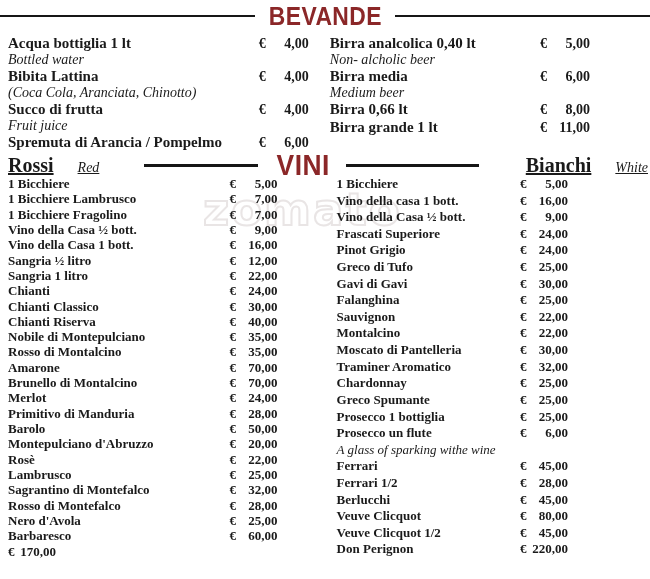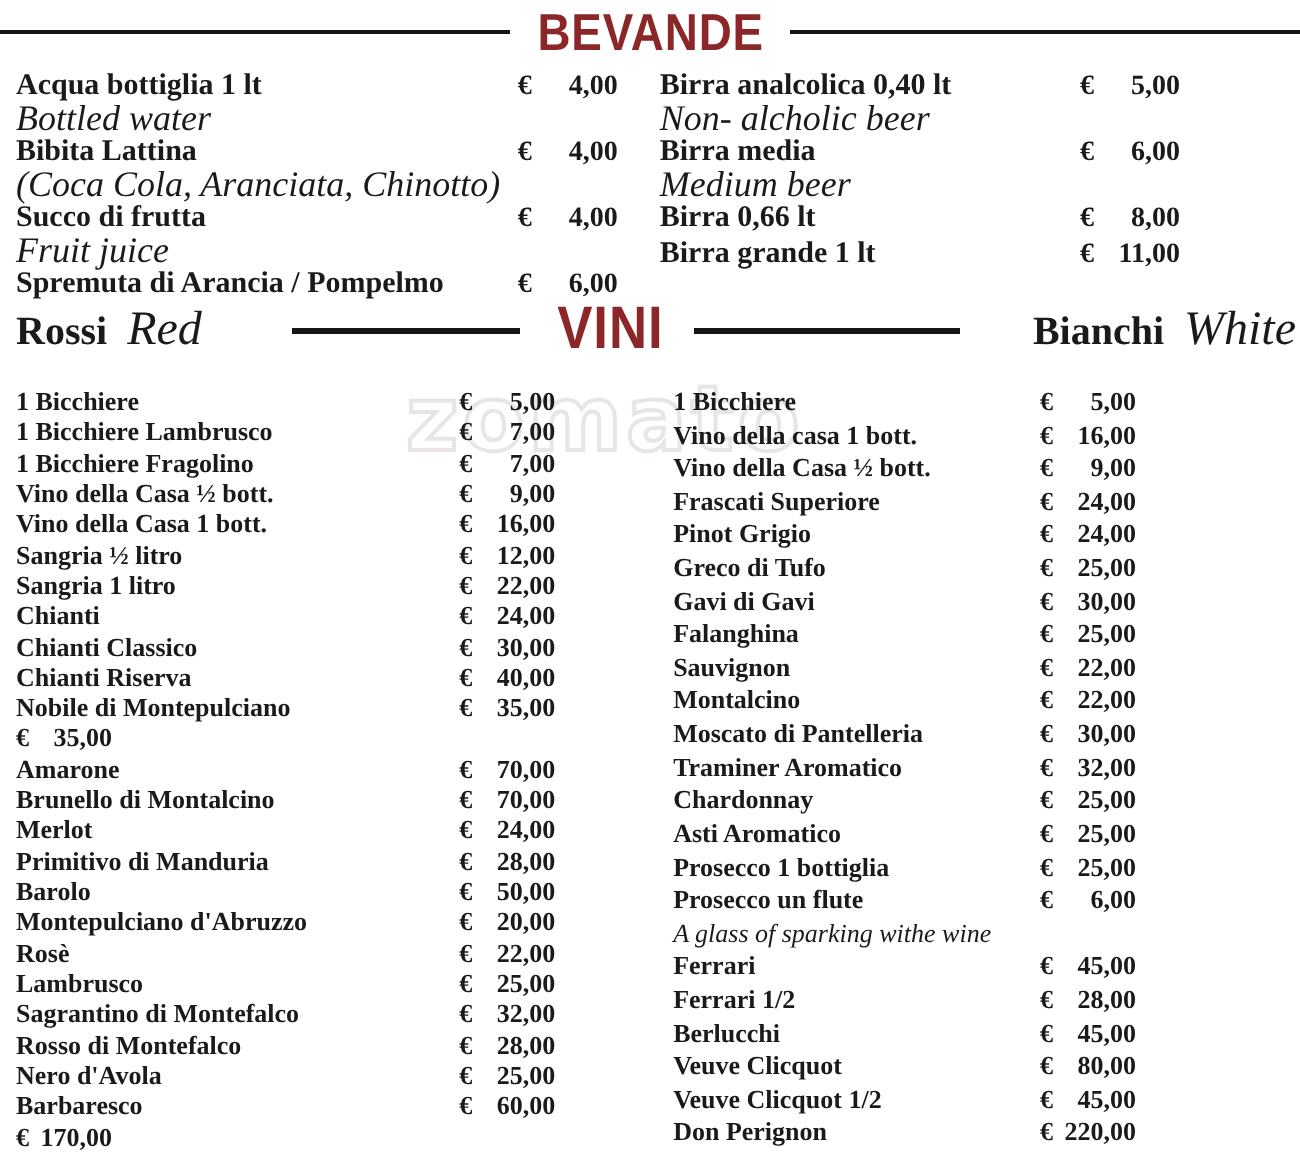--- a/index.html
+++ b/index.html
@@ -28,39 +28,39 @@
   .bevande-header .display-title { font-size:26px; margin:0 6px; }
 
   
   .bev-section { top:36px; left:0; width:590px; display:flex; }
   .bev-col { display:flex; flex-direction:column; }
   .bev-col.left  { margin-left:8px;  width:325px; }
   .bev-col.right { margin-left:21px; width:281px; }
   .bev-row { margin-bottom:2px; }
   .bev-line { display:flex; justify-content:space-between; align-items:baseline; }
   .bev-name { font-weight:bold; font-size:15px; line-height:15.5px; }
-  .bev-sub  { font-style:italic; font-size:18px; line-height:15px; }
+  .bev-sub  { font-style:italic; font-size:14px; line-height:15px; }
   .price {
     display:flex; justify-content:space-between; align-items:baseline;
     width:50px; flex:none; font-weight:bold; font-size:14px;
   }
 
   
   .vini-header { top:148px; height:34px; display:flex; align-items:center; }
-  .wine-heading { display:flex; align-items:baseline; gap:10px; white-space:nowrap; }
+  .wine-heading { display:flex; align-items:baseline; gap:24px; white-space:nowrap;text-decoration:underline; }
   .wine-heading .primary { font-weight:bold; font-size:20px; }
-  .wine-heading .secondary { font-style:italic; font-size:24px; }
+  .wine-heading .secondary { font-style:italic; font-size:14px; }
   .heading-left { margin-left:8px; }
   .heading-right { margin-left:auto; margin-right:2px; }
   .vini-rule-left  { flex:none; width:114px; margin-left:45px; margin-right:15px; border-top:3px solid #161616; }
   .vini-rule-right { flex:none; width:133px; margin-left:12px; border-top:3px solid #161616; }
   .vini-header .display-title { font-size:30px; }
 
   
-  .wine-cols { top:193px; left:0; width:568px; display:flex;gap:36px; }
+  .wine-cols { top:176px; left:0; width:568px; display:flex;gap:36px; }
   .wine-col { display:flex; flex-direction:column; }
   .wine-col.rossi   { margin-left:8px;  width:325px; }
   .wine-col.bianchi { margin-left:23px; width:279px; }
   .wine-row { display:flex; justify-content:space-between; align-items:baseline; }
   .rossi   .wine-row { height:15.32px; line-height:15.32px; }
   .bianchi .wine-row { height:16.62px; line-height:16.62px; }
   .wine-name { font-weight:bold; font-size:13px; white-space:nowrap; }
   .wine-row .price { width:48px; font-size:13px; }
   .wine-row.note .wine-name { font-weight:normal; font-style:italic; }
 </style>
@@ -250,20 +250,21 @@
     </span>
   </div>
         <div class="wine-row">
     <span class="wine-name">Nobile di Montepulciano</span>
     <span class="price">
       <span>€</span>
       <span>35,00</span>
     </span>
   </div>
         <div class="wine-row">
+    <span class="wine-name">Rosso di Montalcino</span>
     <span class="price">
       <span>€</span>
       <span>35,00</span>
     </span>
   </div>
         <div class="wine-row">
     <span class="wine-name">Amarone</span>
     <span class="price">
       <span>€</span>
       <span>70,00</span>
@@ -439,21 +440,21 @@
     </span>
   </div>
         <div class="wine-row">
     <span class="wine-name">Chardonnay</span>
     <span class="price">
       <span>€</span>
       <span>25,00</span>
     </span>
   </div>
         <div class="wine-row">
-    <span class="wine-name">Asti Aromatico</span>
+    <span class="wine-name">Greco Spumante</span>
     <span class="price">
       <span>€</span>
       <span>25,00</span>
     </span>
   </div>
         <div class="wine-row">
     <span class="wine-name">Prosecco 1 bottiglia</span>
     <span class="price">
       <span>€</span>
       <span>25,00</span>

